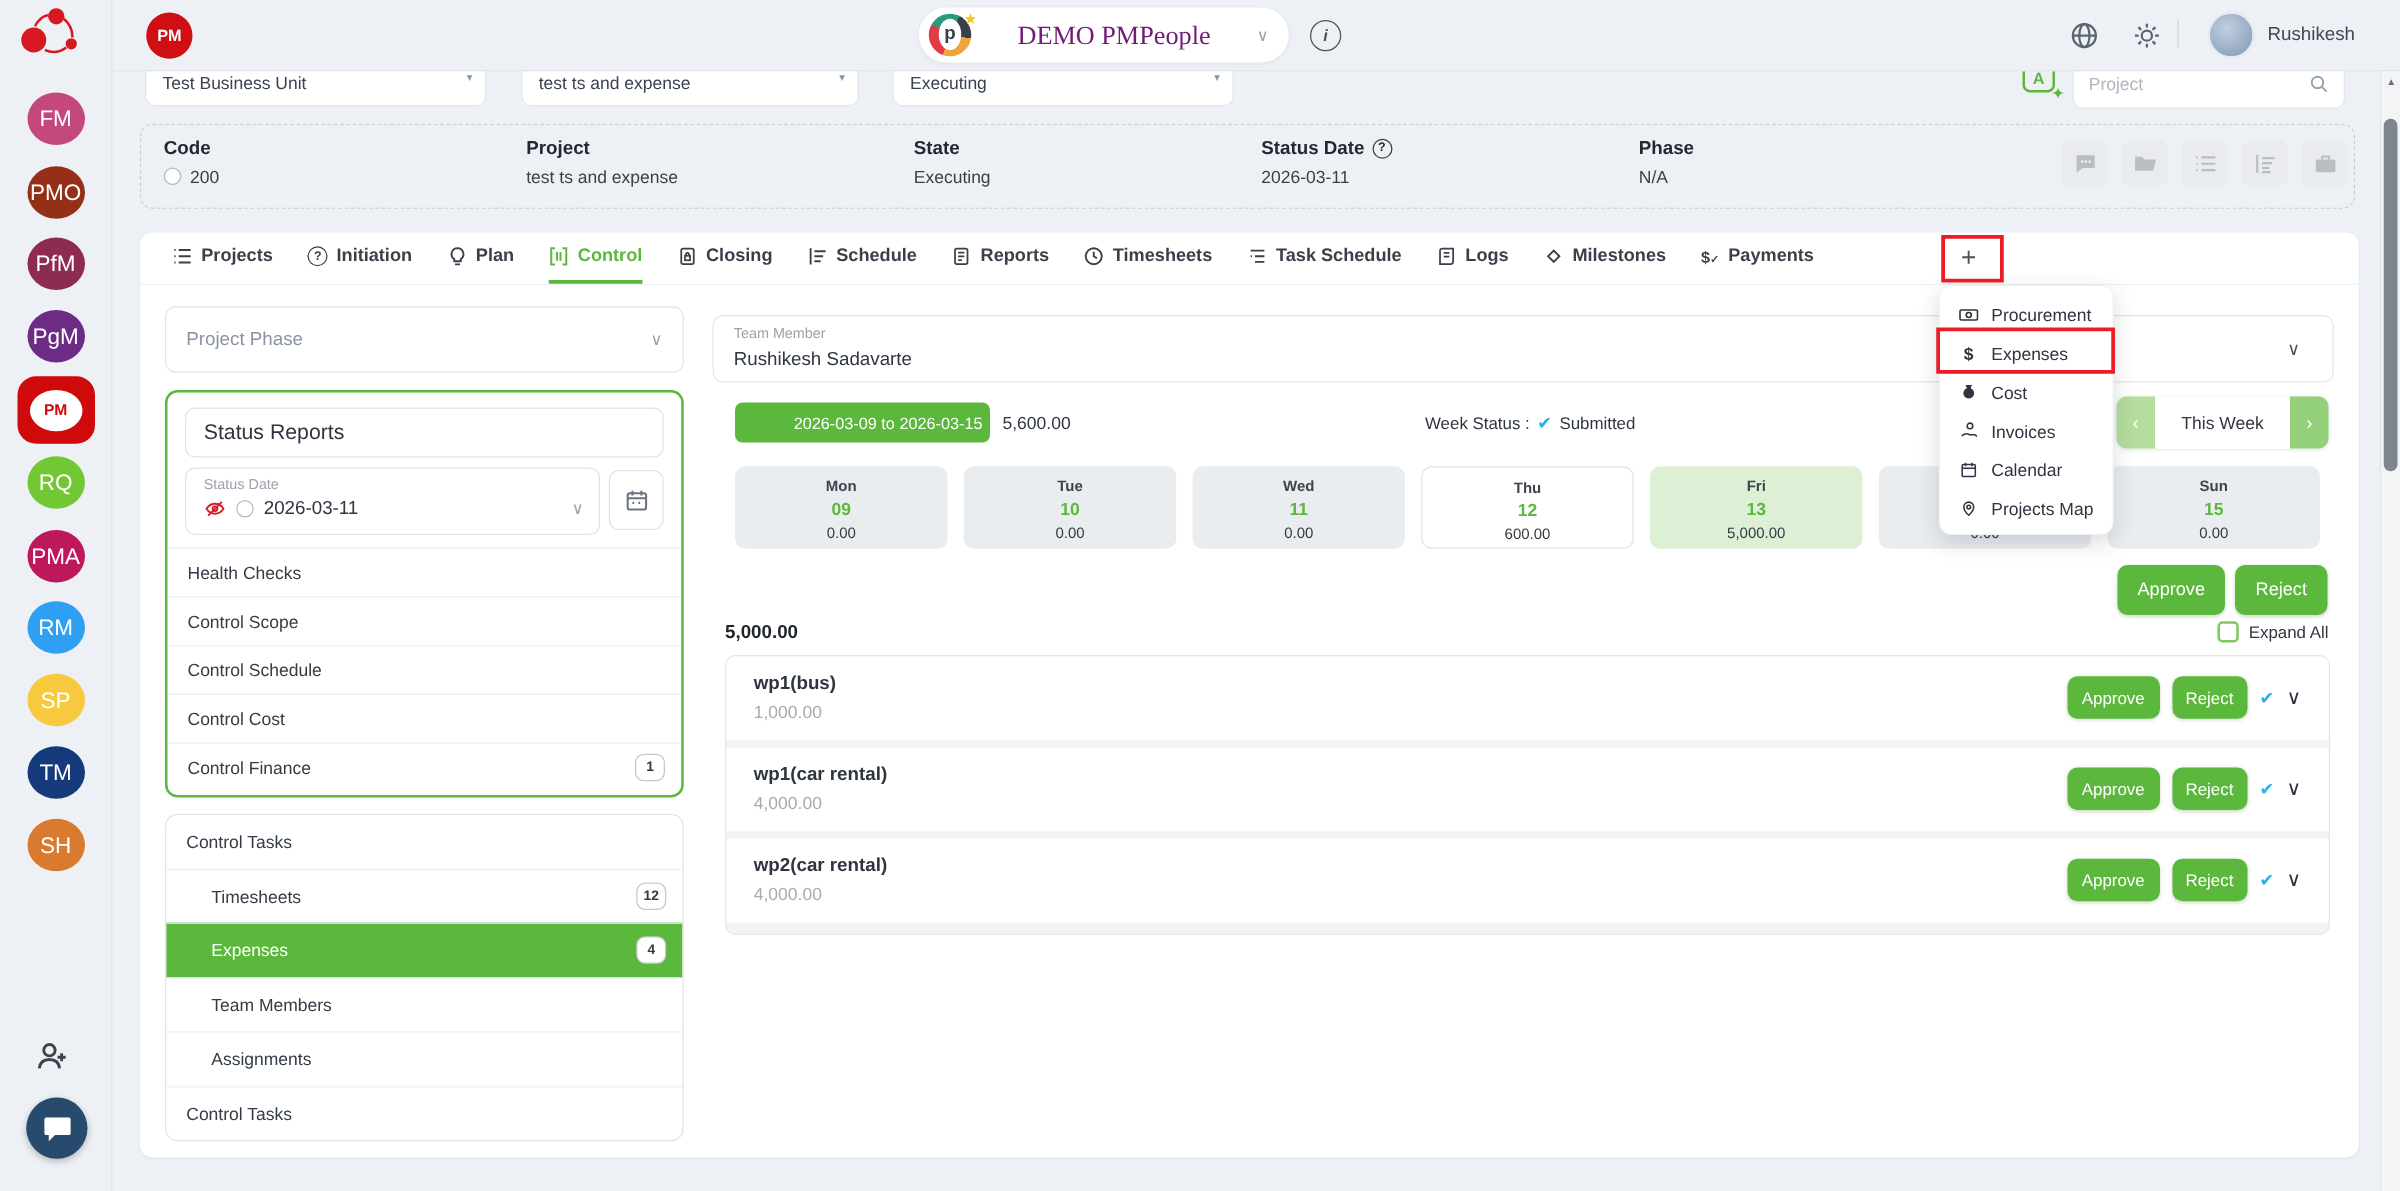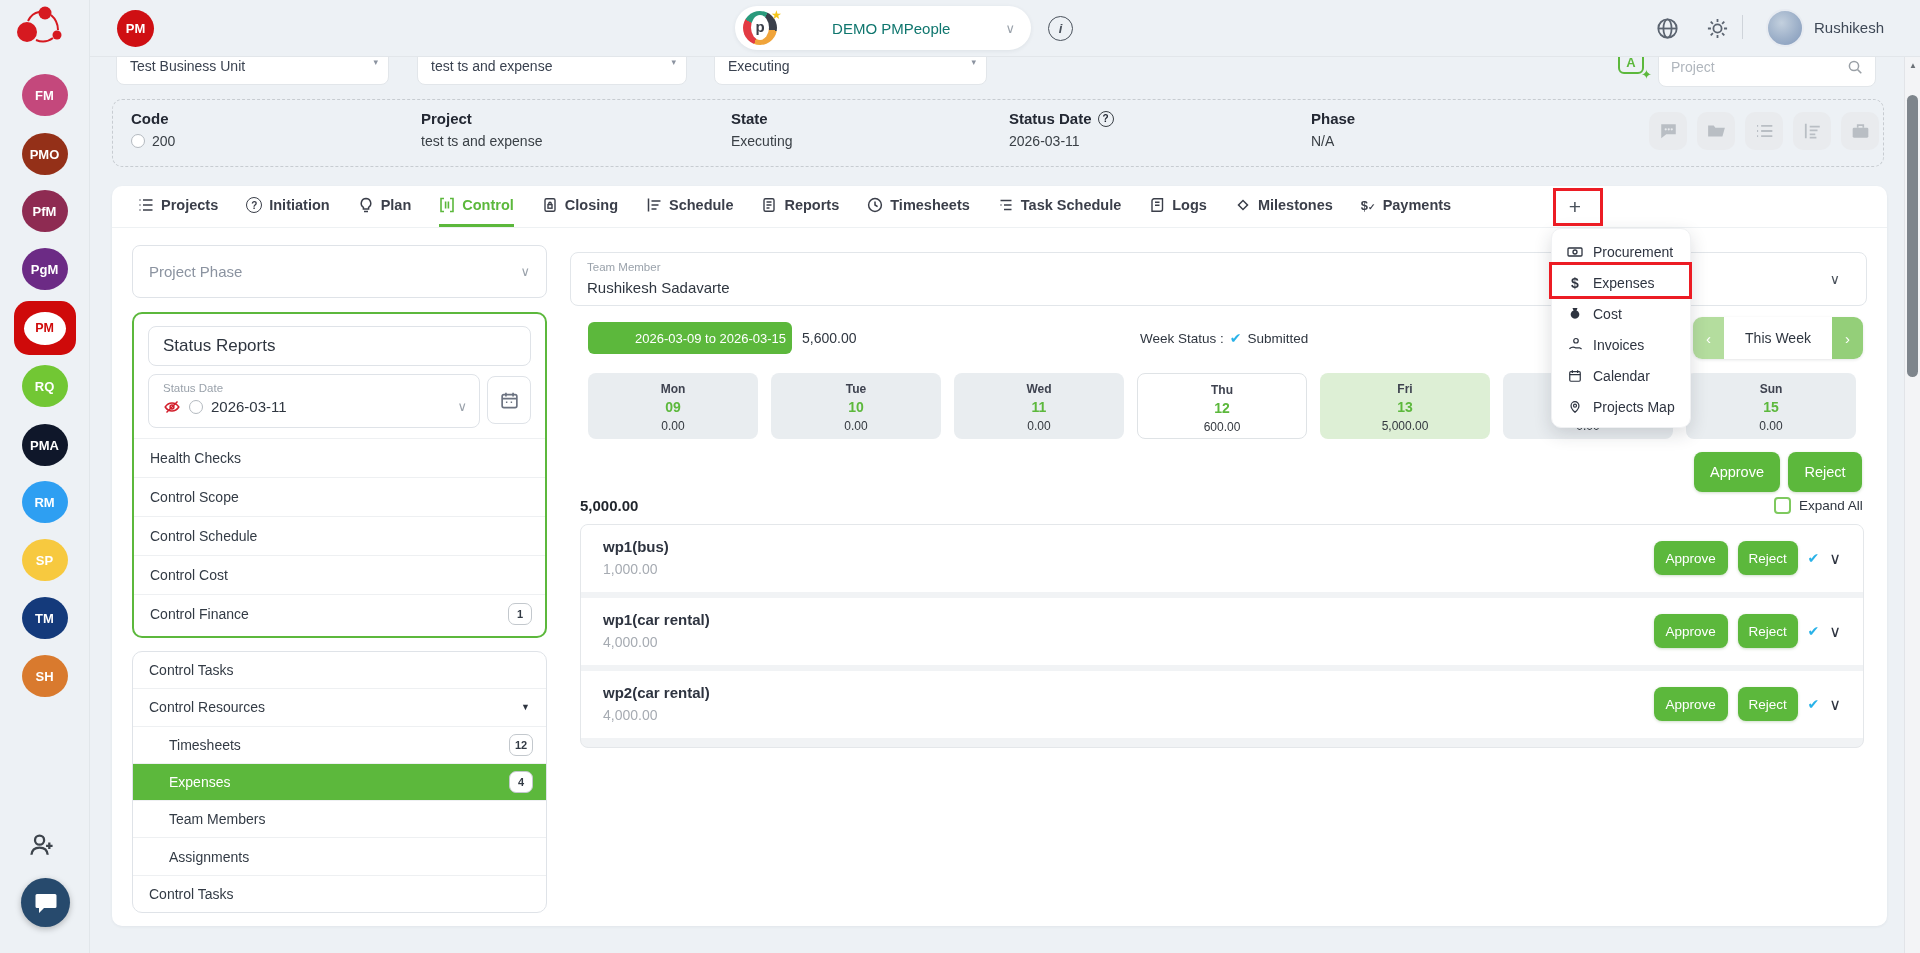--- a/index.html
+++ b/index.html
@@ -7,32 +7,32 @@
   svg { display:block; }
 
   
   .topbar { position:absolute; top:0; left:0; width:1920px; height:57px; background:#edf1f5; border-bottom:1px solid #e2e6ea; z-index:20; }
   .pm-badge { position:absolute; left:117px; top:10px; width:37px; height:37px; border-radius:50%; background:#cf0f13; color:#fff; font-weight:bold; font-size:13px; display:flex; align-items:center; justify-content:center; }
   .org-pill { position:absolute; left:735px; top:6px; width:296px; height:44px; background:#fff; border-radius:22px; box-shadow:0 1px 4px rgba(40,50,60,.08); display:flex; align-items:center; padding:0 16px 0 8px; }
   .org-logo { position:relative; width:34px; height:34px; border-radius:50%;
       background:conic-gradient(from 200deg, #e23b43 0 28%, #2a9a7c 28% 52%, #3a3f4a 52% 72%, #f0a43a 72% 100%); }
   .org-logo::after { content:"p"; position:absolute; left:8px; top:4px; width:18px; height:25px; background:#fff; border-radius:50%; color:#3a3f4a; font-weight:bold; font-size:15px; text-align:center; line-height:24px; }
   .org-star { position:absolute; left:36px; top:2px; color:#f5c518; font-size:12px; }
-  .org-label { flex:1; text-align:center; font-size:15px; color:#0f766e; font-weight:500; }
+  .org-label { flex:1; text-align:center; font-size:21px; color:#701a75; font-weight:500;font-family:Liberation Serif, serif; }
   .chev { color:#9aa2ab; font-size:13px; }
   .info-circle { position:absolute; left:1048px; top:16px; width:25px; height:25px; border:1.6px solid #4a525c; border-radius:50%; color:#4a525c; font-size:13px; font-style:italic; font-weight:bold; display:flex; align-items:center; justify-content:center; }
   .hdr-ic { position:absolute; top:17px; color:#5b6470; }
   .hdr-div { position:absolute; left:1742px; top:15px; width:1px; height:24px; background:#cfd4da; }
   .avatar { position:absolute; left:1766px; top:9px; width:38px; height:38px; border-radius:50%; background:radial-gradient(circle at 40% 35%, #c3d0de, #9db0c9 55%, #8198ba); border:2px solid #e7ebf1; }
   .user-name { position:absolute; left:1814px; top:19px; font-size:15px; color:#3e4856; }
 
   
   .sidebar { position:absolute; left:0; top:0; width:90px; height:953px; border-right:1px solid #e1e6ea; z-index:21; background:#edf1f5; }
   .logo-mark { position:absolute; left:14px; top:5px; }
-  .role { position:absolute; left:50%; transform:translateX(-50%); width:46px; height:42px; border-radius:50%; color:#fff; font-weight:bold; font-size:13px; display:flex; align-items:center; justify-content:center; }
+  .role { position:absolute; left:50%; transform:translateX(-50%); width:46px; height:42px; border-radius:50%; color:#fff; font-weight:normal; font-size:18px; display:flex; align-items:center; justify-content:center; }
   .role-active-wrap { position:absolute; left:50%; transform:translateX(-50%); width:62px; height:54px; border-radius:15px; display:flex; align-items:center; justify-content:center; }
   .role-active-pill { width:42px; height:33px; border-radius:50%; background:#fff; font-weight:bold; font-size:12.5px; display:flex; align-items:center; justify-content:center; }
   .sb-bottom-ic { position:absolute; left:28px; color:#3c434b; }
   .chat-fab { position:absolute; left:21px; top:878px; width:49px; height:49px; border-radius:50%; background:#274a6d; display:flex; align-items:center; justify-content:center; box-shadow:0 2px 6px rgba(0,0,0,.25); }
 
   
   .filter-box { position:absolute; top:40px; height:45px; background:#fff; border:1px solid #e2e6ea; border-radius:8px; font-size:14px; color:#3a4250; padding:17px 12px 0 13px; z-index:5; }
   .filter-caret { position:absolute; right:10px; top:16px; color:#8b93a0; font-size:9px; }
   .search-box { position:absolute; left:1658px; top:47px; width:218px; height:40px; background:#fff; border:1px solid #e2e6ea; border-radius:8px; display:flex; align-items:center; padding:0 12px; z-index:5; }
   .search-ph { flex:1; color:#b0b6bd; font-size:14px; }
@@ -175,21 +175,21 @@
     </div>
   <div class="role" style="top: 248px; background-color: rgb(108, 43, 133);">
       <span>PgM</span>
     </div>
   <div class="role-active-wrap" style="top: 301px; background-color: rgb(207, 10, 10);">
     <span class="role-active-pill" style="color: rgb(207, 10, 10);">PM</span>
   </div>
   <div class="role" style="top: 365px; background-color: rgb(114, 199, 52);">
       <span>RQ</span>
     </div>
-  <div class="role" style="top: 424px; background-color: #0f172a;">
+  <div class="role" style="top: 424px; background-color: #be185d;">
       <span>PMA</span>
     </div>
   <div class="role" style="top: 481px; background-color: rgb(46, 159, 242);">
       <span>RM</span>
     </div>
   <div class="role" style="top: 539px; background-color: rgb(247, 201, 63);">
       <span>SP</span>
     </div>
   <div class="role" style="top: 597px; background-color: rgb(20, 58, 123);">
       <span>TM</span>
@@ -436,24 +436,20 @@
       <span>Control Finance</span>
       <span class="cbadge">1</span>
     </div>
   </div>
 </div>
 
 <div class="box2">
   <div class="b2-item">
       <span>Control Tasks</span>
     </div>
-  <div class="b2-item">
-    <span>Control Resources</span>
-    <span class="b2-caret">▼</span>
-  </div>
   <div class="b2-item child">
     <span>Timesheets</span>
     <span class="cbadge">12</span>
   </div>
   <div class="b2-item child sel">
     <span>Expenses</span>
     <span class="cbadge">4</span>
   </div>
   <div class="b2-item child">
       <span>Team Members</span>

